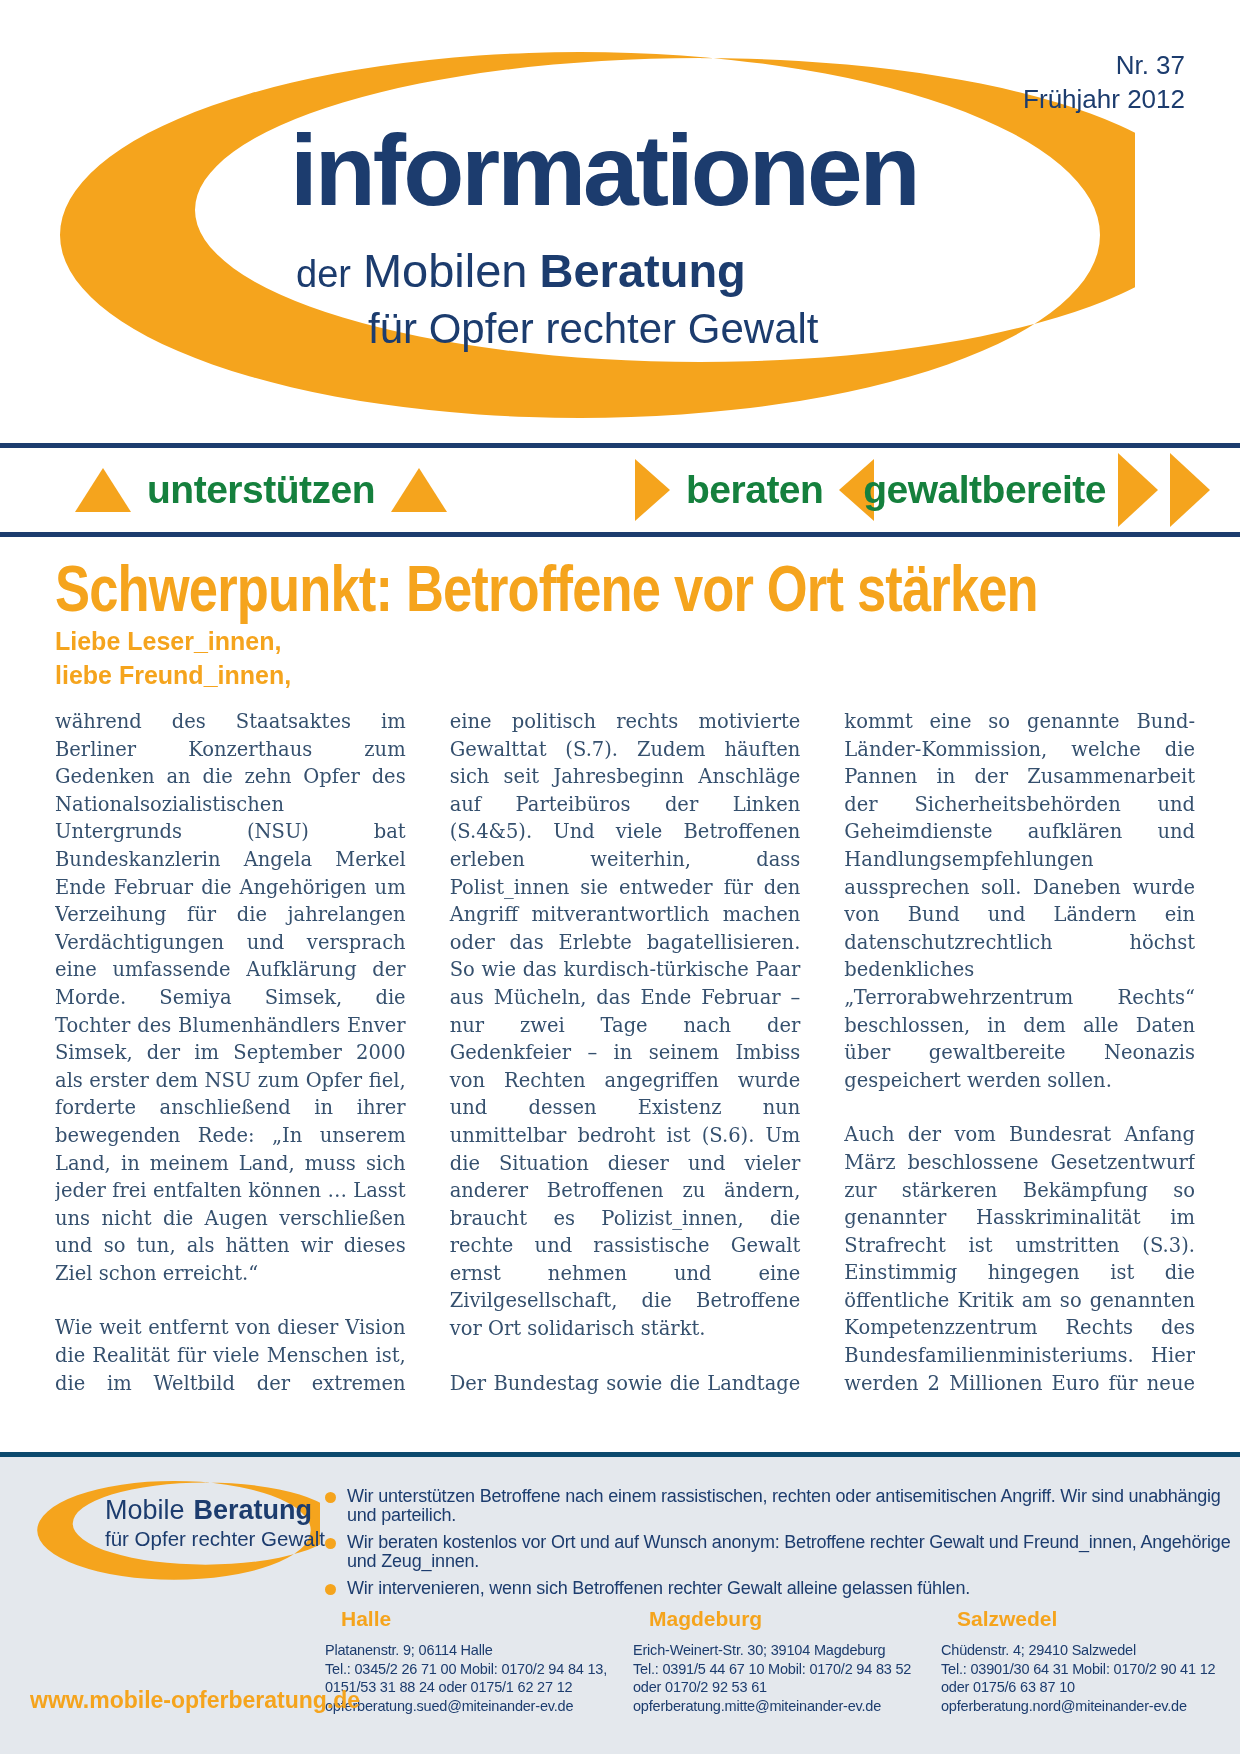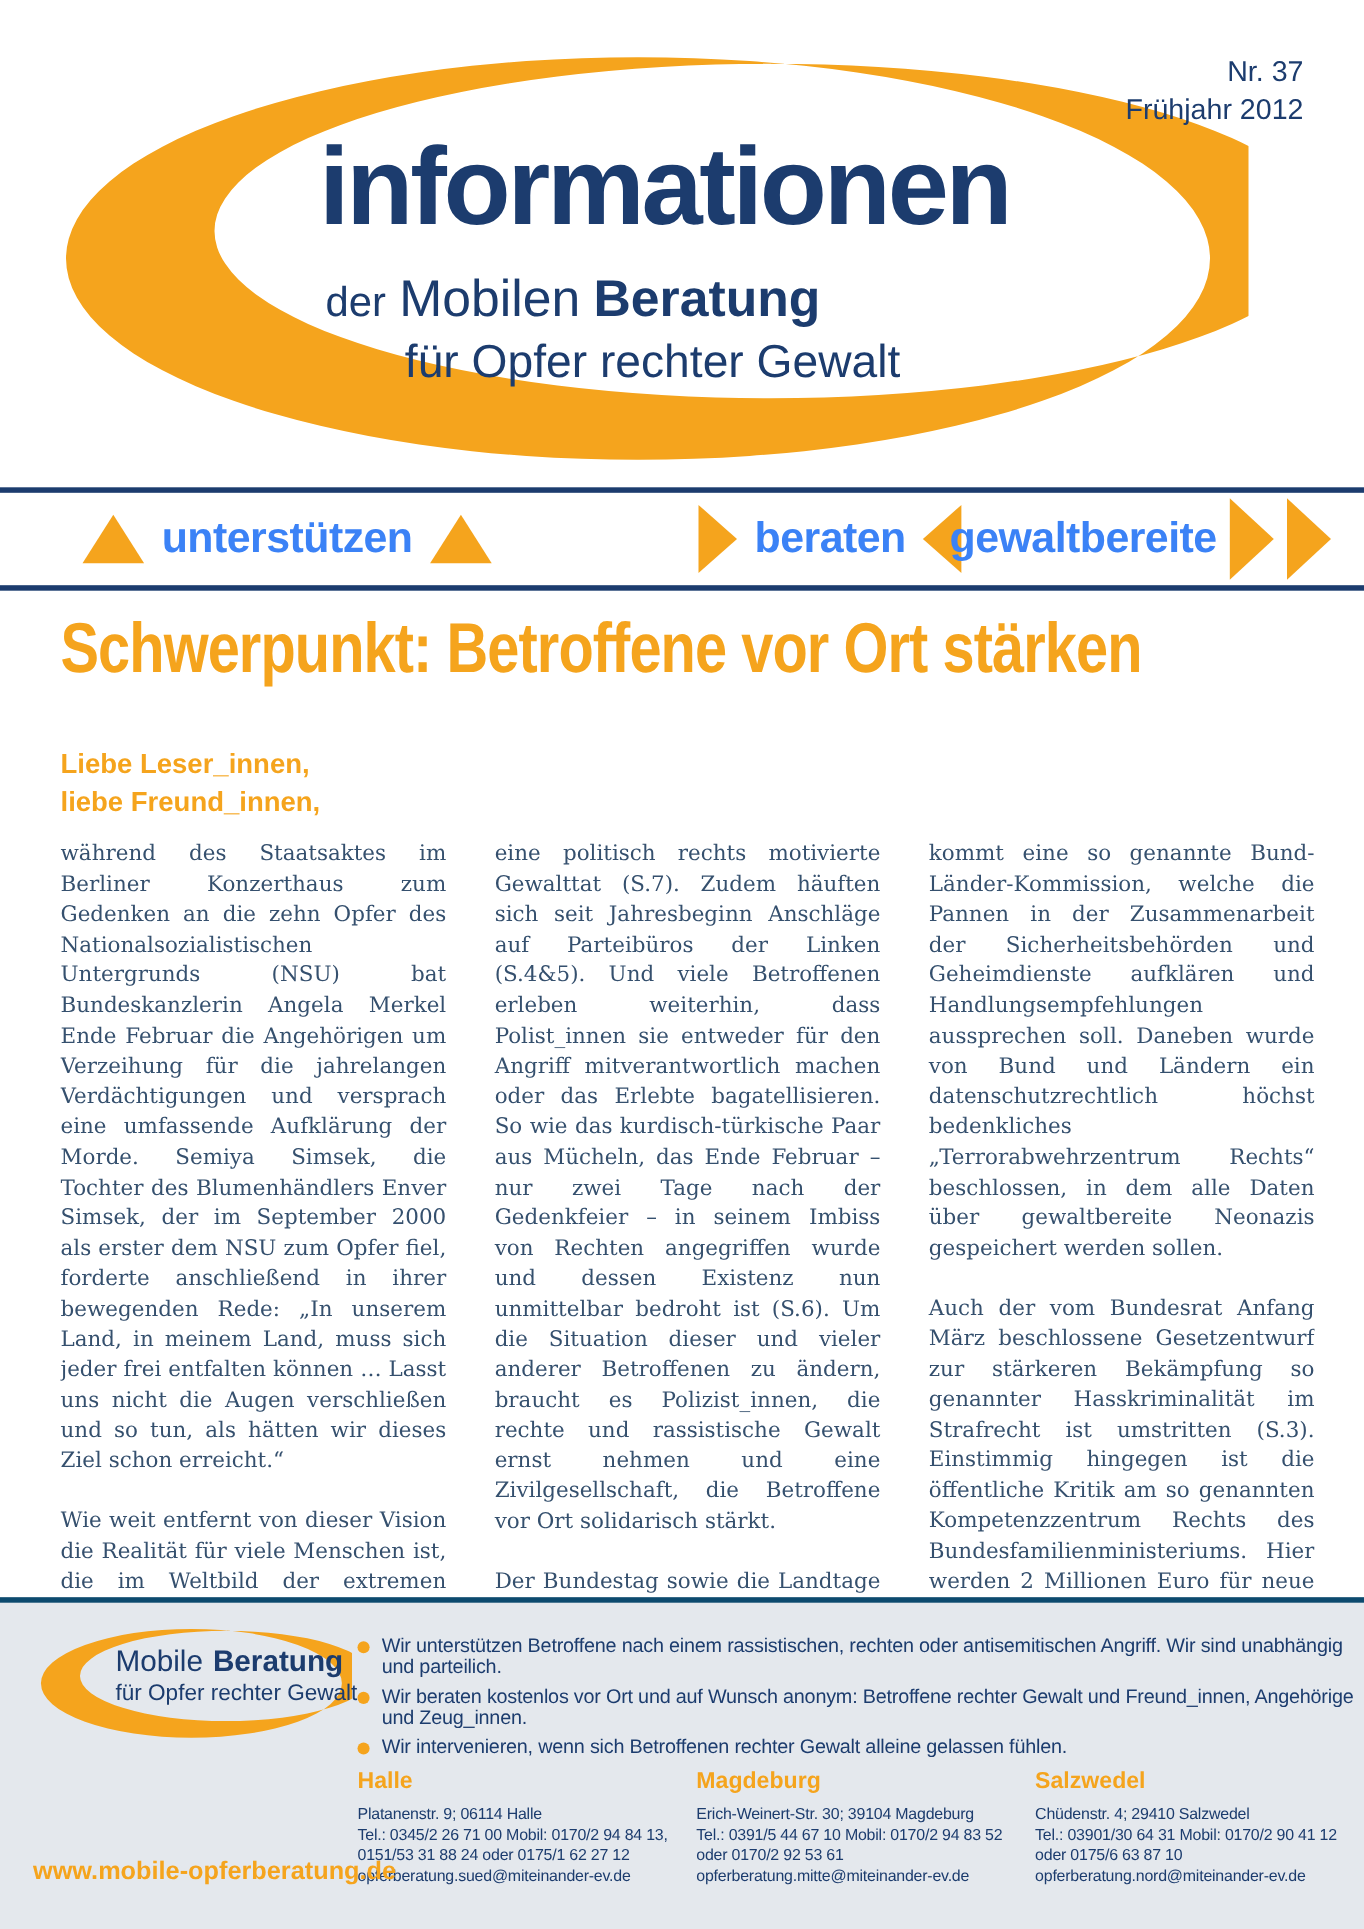--- a/index.html
+++ b/index.html
@@ -26,34 +26,34 @@
   .tagline { position:absolute; left:368px; top:305px; font-size:42px; color:#1c3c6e; }
   
   .nav-banner { position:relative; width:100%; height:94px;
                 border-top:5px solid #1c3c6e; border-bottom:5px solid #1c3c6e;
                 background:#ffffff; }
   .nav-group { position:absolute; top:0; height:84px; display:flex;
                align-items:center; gap:16px; }
   .nav-g1 { left:75px; }
   .nav-g2 { left:635px; }
   .nav-g3 { right:30px; gap:12px; }
-  .nav-label { font-size:39px; font-weight:bold; color:#3b82f6; letter-spacing:-0.5px; }
+  .nav-label { font-size:39px; font-weight:bold; color:#15803d; letter-spacing:-0.5px; }
   .tri-up { width:0; height:0; border-left:28px solid transparent;
             border-right:28px solid transparent; border-bottom:44px solid #f5a41d; }
   .tri-right { width:0; height:0; border-top:31px solid transparent;
                border-bottom:31px solid transparent; border-left:35px solid #f5a41d; }
   .tri-left { width:0; height:0; border-top:31px solid transparent;
               border-bottom:31px solid transparent; border-right:35px solid #f5a41d; }
   .tri-right.big { border-top-width:37px; border-bottom-width:37px; border-left-width:40px; }
   
   .main { position:relative; padding:0 45px 0 55px; }
   .headline { margin-top:15px; font-size:64px; font-weight:bold; color:#f5a41d;
               letter-spacing:-1px; white-space:nowrap;
               transform:scaleX(0.82); transform-origin:left top; height:72px; }
-  .greeting { margin-top:54px; font-size:25px; line-height:34px;
+  .greeting { font-size:25px; line-height:34px;
               font-weight:bold; color:#f5a41d; }
   .cols { margin-top:16px; display:flex; gap:44px; height:688px; overflow:hidden; }
   .col { flex:1 1 0; }
   .col p { font-family:"DejaVu Serif", serif; font-size:19.5px; line-height:27.6px;
            color:#35506e; text-align:justify; margin:0 0 27px 0; hyphens:auto; }
   .col p:last-child { margin-bottom:0; }
   
   .footer { position:absolute; left:0; top:1452px; width:1240px; height:302px;
             background:#e4e8ed; border-top:5px solid #0c4a6e; }
   .footer-crescent { position:absolute; left:28px; top:22px; width:292px; height:104px; }
@@ -61,21 +61,21 @@
                       align-items:baseline; font-size:27px; color:#1c3c6e; }
   .footer-logo-name .bold { font-weight:bold; }
   .footer-logo-tagline { position:absolute; left:105px; top:70px; font-size:20.5px; color:#1c3c6e; }
   .bullets { position:absolute; left:325px; top:30px; list-style:none; }
   .bullets li { display:flex; gap:11px; margin-bottom:8px; }
   .dot { flex:0 0 auto; width:11px; height:11px; border-radius:50%;
          background:#f5a41d; margin-top:5px; }
   .bullet-text { font-size:18px; line-height:19px; color:#1c3c6e; letter-spacing:-0.2px; }
   .offices { position:absolute; left:325px; top:150px; display:flex; }
   .office { width:308px; }
-  .office h3 { font-size:21px; font-weight:bold; color:#f5a41d; margin:0 0 10px 0; }
+  .office h3 { font-size:21px; font-weight:bold; color:#f5a41d; margin:0 0 10px 16px; }
   .office .line { font-size:14.5px; line-height:18.5px; color:#1c3c6e;
                   letter-spacing:-0.2px; white-space:nowrap; }
   .website { position:absolute; left:30px; top:230px; font-size:23px;
              font-weight:bold; color:#f5a41d; }
 </style>
 </head>
 <body>
 
 <div class="page">
 

